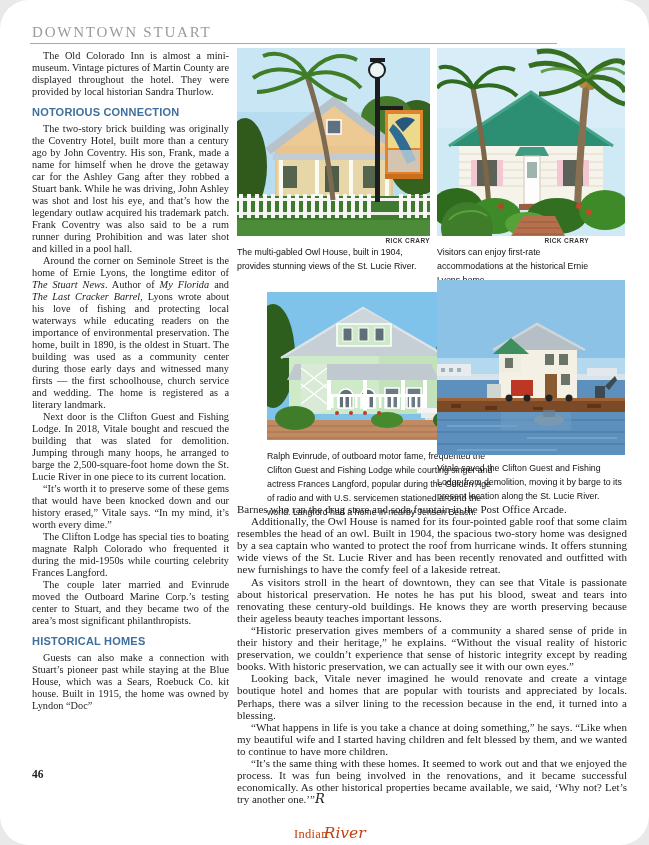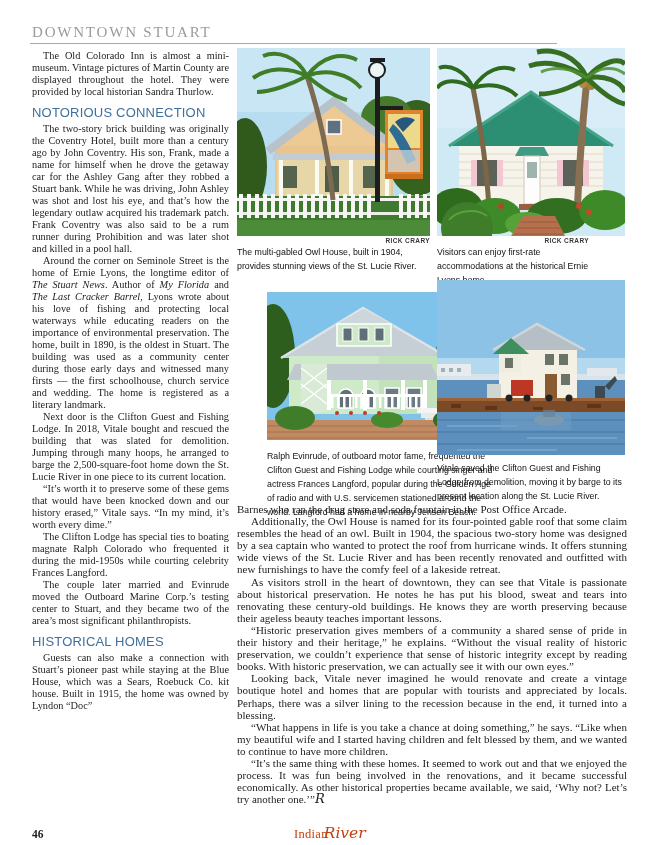--- a/index.html
+++ b/index.html
@@ -1,35 +1,35 @@
 <!DOCTYPE html>
 <html><head>
 <meta charset="utf-8">
 <style>
   html,body{margin:0;padding:0;background:#e9e9e9;}
   .page{
     position:relative;width:649px;height:845px;margin:0 auto;background:#ffffff;
-    overflow:hidden;font-family:"Liberation Serif",serif;color:#1c1c1c;
+    overflow:hidden;font-family:"Liberation Serif",serif;color:#1c1c1c;border-radius:29px;
   }
   
   .kicker{
     position:absolute;left:32px;top:24px;font-family:"Liberation Serif",serif;
     font-size:15px;letter-spacing:1.8px;color:#9b9b9b;font-weight:400;
   }
   .kicker-rule{position:absolute;left:30px;top:43px;width:527px;border-top:1.6px solid #a9a9a9;}
   
   .left-col{
     position:absolute;left:32px;top:50px;width:197px;
     font-size:10.3px;line-height:12px;text-align:justify;
   }
   .left-col p{margin:0;}
   .ind{text-indent:11px;}
   .it{font-style:italic;margin-top:32px;}
   .sec{
-    font-family:"Liberation Sans",sans-serif;font-weight:400;font-size:13px;
+    font-family:"Liberation Sans",sans-serif;font-weight:700;font-size:11px;
     letter-spacing:.2px;color:#3f6f9d;margin:7px 0 3px 0;line-height:15px;
   }
   
   .fig{position:absolute;}
   .photo{display:block;}
   .credit{
     font-family:"Liberation Sans",sans-serif;font-size:6.5px;font-weight:700;
     letter-spacing:.4px;color:#3a3a3a;text-align:right;margin-top:1px;
   }
   .cap{
@@ -38,21 +38,21 @@
   }
   
   .wide{
     position:absolute;left:237px;top:503px;width:390px;
     font-size:11px;line-height:12.1px;text-align:justify;
   }
   .wide p{margin:0;}
   .wide .ind{text-indent:14px;}
   .endmark{font-family:"DejaVu Serif",serif;font-style:italic;font-size:13px;letter-spacing:-1px;}
   
-  .pageno{position:absolute;left:32px;top:828px;font-weight:700;font-size:11.5px;text-align:center;}
+  .pageno{position:absolute;left:32px;top:768px;font-weight:700;font-size:11.5px;text-align:center;}
   .brand{position:absolute;left:294px;top:824px;color:#c2410c;}
   .brand-serif{font-family:"Liberation Serif",serif;font-size:12.5px;letter-spacing:.3px;}
   .brand-script{font-family:"DejaVu Serif",serif;font-style:italic;font-size:15.5px;margin-left:-4px;}
 </style>
 </head>
 <body>
 
 <div class="page">
 
   <div class="kicker">DOWNTOWN STUART</div>

